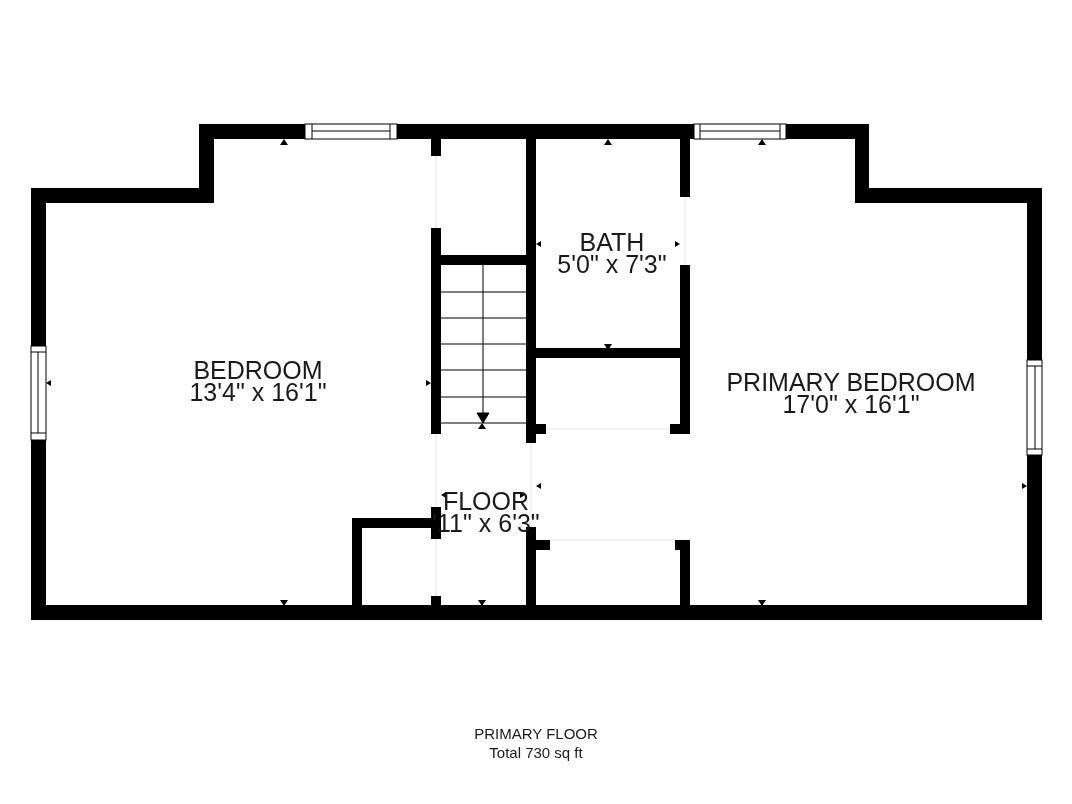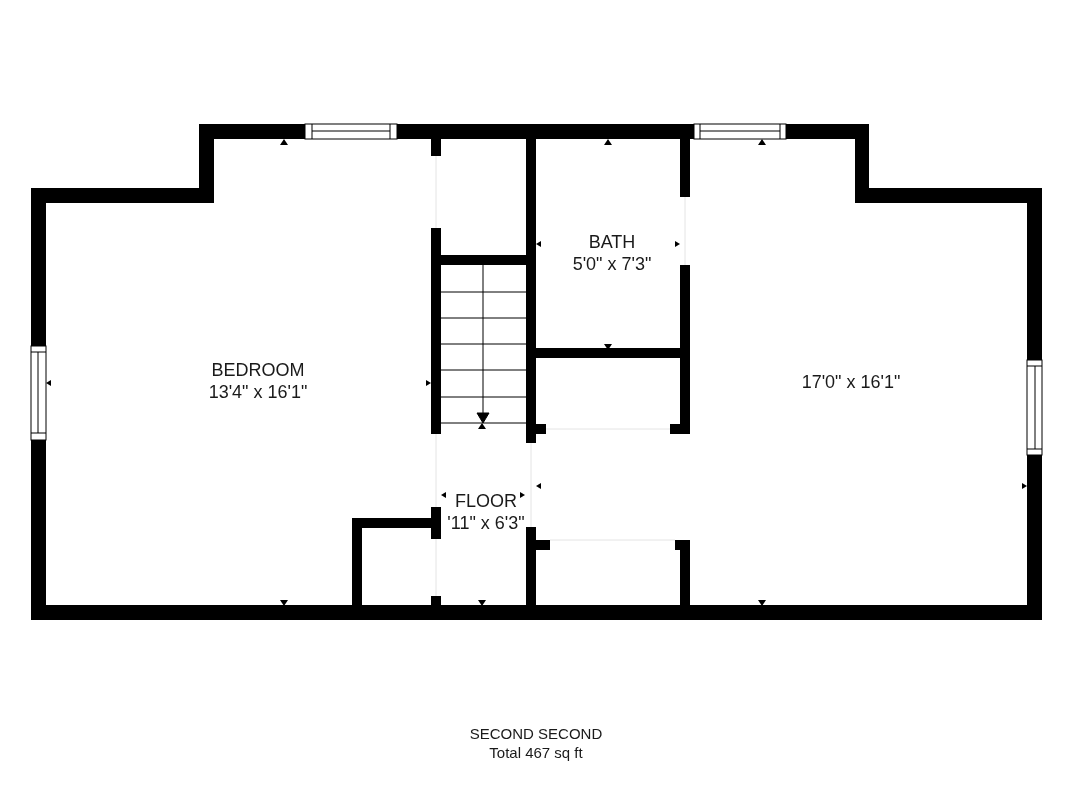--- a/index.html
+++ b/index.html
@@ -1,18 +1,18 @@
 <!DOCTYPE html>
 <html><head>
 <meta charset="utf-8">
 <style>
   html, body { margin: 0; padding: 0; background: #ffffff; }
   body { width: 1072px; height: 804px; position: relative; overflow: hidden; font-family: "Liberation Sans", sans-serif; }
   #plan { position: absolute; left: 0; top: 0; width: 1072px; height: 804px; }
-  .room-label { position: absolute; text-align: center; color: #1a1a1a; font-size: 18px; line-height: 22px; transform: translateX(-50%); white-space: nowrap; }
+  .room-label { position: absolute; text-align: center; color: #1a1a1a; font-size: 25px; line-height: 22px; transform: translateX(-50%); white-space: nowrap; }
   .room-label span { display: block; }
   .caption { position: absolute; left: 536px; top: 724px; transform: translateX(-50%); text-align: center; color: #1a1a1a; font-size: 15px; line-height: 19px; white-space: nowrap; }
   .caption span { display: block; }
 </style>
 </head>
 <body>
 
 <svg id="plan" viewBox="0 0 1072 804" xmlns="http://www.w3.org/2000/svg">
   <g fill="#000">
 
@@ -130,24 +130,25 @@
   <span>BEDROOM</span>
   <span>13'4" x 16'1"</span>
 </div>
 
 <div class="room-label" style="left:612px; top:231px;">
   <span>BATH</span>
   <span>5'0" x 7'3"</span>
 </div>
 
 <div class="room-label" style="left:851px; top:371px;">
+  <span>PRIMARY BEDROOM</span>
   <span>17'0" x 16'1"</span>
 </div>
 
 <div class="room-label" style="left:486px; top:490px; background: transparent;">
   <span>FLOOR</span>
   <span>'11" x 6'3"</span>
 </div>
 
 <div class="caption">
-  <span>SECOND SECOND</span>
-  <span>Total 467 sq ft</span>
+  <span>PRIMARY FLOOR</span>
+  <span>Total 730 sq ft</span>
 </div>
 
 </body></html>

